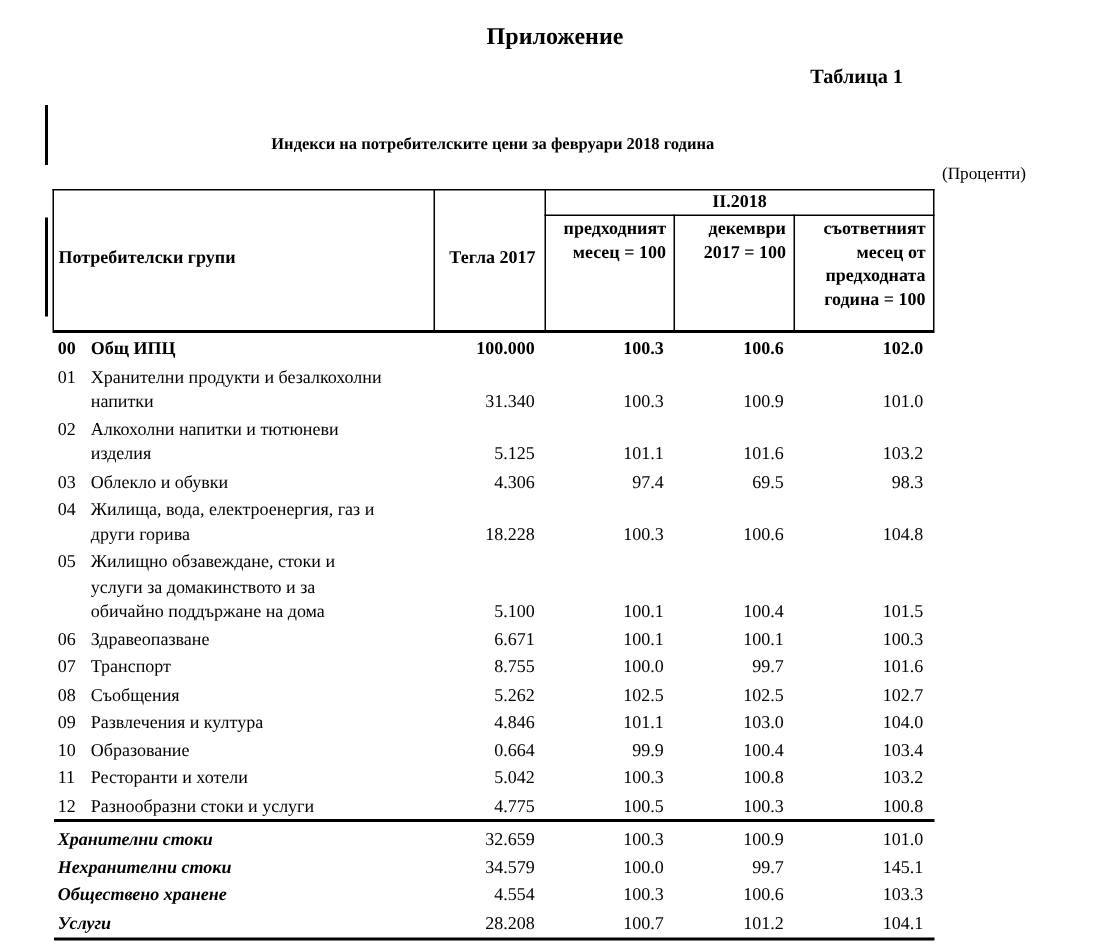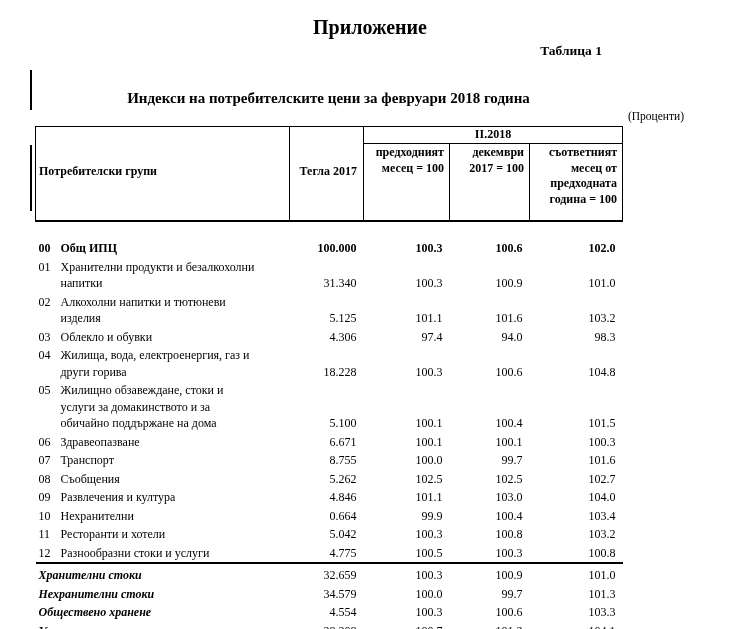--- a/index.html
+++ b/index.html
@@ -3,29 +3,29 @@
 <meta charset="utf-8">
 <style>
   html, body { margin: 0; padding: 0; background: #fff; }
   .page {
     position: relative; width: 740px; height: 629px;
     background: #ffffff; color: #000000; overflow: hidden;
     font-family: "Liberation Serif", "DejaVu Serif", serif;
   }
   .doc-header-label {
     position: absolute; top: 16px; left: 0; width: 740px;
-    text-align: center; font-size: 20px; font-weight: bold;
+    text-align: center; font-size: 16px; font-weight: bold;
   }
   .table-number {
     position: absolute; top: 43px; left: 0; width: 602px;
     text-align: right; font-size: 13.5px; font-weight: bold;
   }
   .main-title {
     position: absolute; top: 90px; left: 35px; width: 587px;
-    text-align: center; font-size: 15px; font-weight: bold;
+    text-align: center; font-size: 11px; font-weight: bold;
   }
   .units-note {
     position: absolute; top: 110px; left: 0; width: 684px;
     text-align: right; font-size: 11.5px;
   }
   .change-bar { position: absolute; width: 1.5px; background: #000; }
   .change-bar.bar1 { left: 30px; top: 70px;  height: 40px; }
   .change-bar.bar2 { left: 30px; top: 145px; height: 66px; }
 
   table.ipc {
@@ -52,21 +52,21 @@
   th.h-sub {
     border-right: 1px solid #000; border-bottom: 2px solid #000;
     vertical-align: top; text-align: right;
     padding: 1px 5px 0 9px; height: 75px;
   }
   table.ipc td { padding-top: 1px; }
   td.code  { vertical-align: top; text-align: left; padding-left: 3px; }
   td.label { vertical-align: top; text-align: left; padding-right: 32px; }
   td.num   { vertical-align: bottom; text-align: right; padding-right: 7px; }
   tr.row-bold td { font-weight: bold; }
-  tbody.main tr:first-child td { padding-top: 18px; }
+  tbody.main tr:first-child td { padding-top: 2px; }
   td.sum-label { vertical-align: top; text-align: left; padding-left: 3px; font-weight: bold; font-style: italic; }
   tbody.summary tr:first-child td { border-top: 2px solid #000; padding-top: 3px; }
   tbody.summary tr:last-child  td { border-bottom: 2px solid #000; padding-bottom: 2px; }
 </style>
 </head>
 <body>
 
 <div class="page">
 
   <div class="doc-header-label">Приложение</div>
@@ -124,21 +124,21 @@
           <td class="num">5.125</td>
           <td class="num">101.1</td>
           <td class="num">101.6</td>
           <td class="num">103.2</td>
         </tr>
         <tr>
           <td class="code">03</td>
           <td class="label">Облекло и обувки</td>
           <td class="num">4.306</td>
           <td class="num">97.4</td>
-          <td class="num">94.0</td>
+          <td class="num">69.5</td>
           <td class="num">98.3</td>
         </tr>
         <tr>
           <td class="code">04</td>
           <td class="label">Жилища, вода, електроенергия, газ и други горива</td>
           <td class="num">18.228</td>
           <td class="num">100.3</td>
           <td class="num">100.6</td>
           <td class="num">104.8</td>
         </tr>
@@ -177,21 +177,21 @@
         <tr>
           <td class="code">09</td>
           <td class="label">Развлечения и култура</td>
           <td class="num">4.846</td>
           <td class="num">101.1</td>
           <td class="num">103.0</td>
           <td class="num">104.0</td>
         </tr>
         <tr>
           <td class="code">10</td>
-          <td class="label">Нехранителни</td>
+          <td class="label">Образование</td>
           <td class="num">0.664</td>
           <td class="num">99.9</td>
           <td class="num">100.4</td>
           <td class="num">103.4</td>
         </tr>
         <tr>
           <td class="code">11</td>
           <td class="label">Ресторанти и хотели</td>
           <td class="num">5.042</td>
           <td class="num">100.3</td>
@@ -213,21 +213,21 @@
           <td class="num">32.659</td>
           <td class="num">100.3</td>
           <td class="num">100.9</td>
           <td class="num">101.0</td>
         </tr>
         <tr>
           <td class="sum-label" colspan="2">Нехранителни стоки</td>
           <td class="num">34.579</td>
           <td class="num">100.0</td>
           <td class="num">99.7</td>
-          <td class="num">101.3</td>
+          <td class="num">145.1</td>
         </tr>
         <tr>
           <td class="sum-label" colspan="2">Обществено хранене</td>
           <td class="num">4.554</td>
           <td class="num">100.3</td>
           <td class="num">100.6</td>
           <td class="num">103.3</td>
         </tr>
         <tr>
           <td class="sum-label" colspan="2">Услуги</td>

